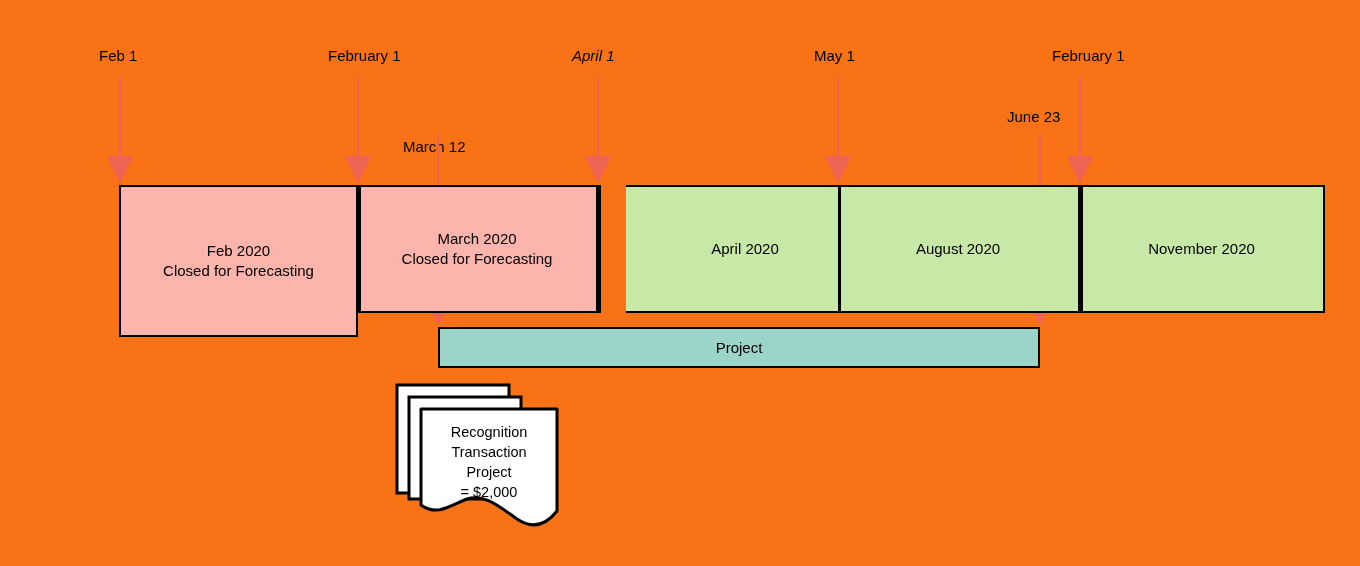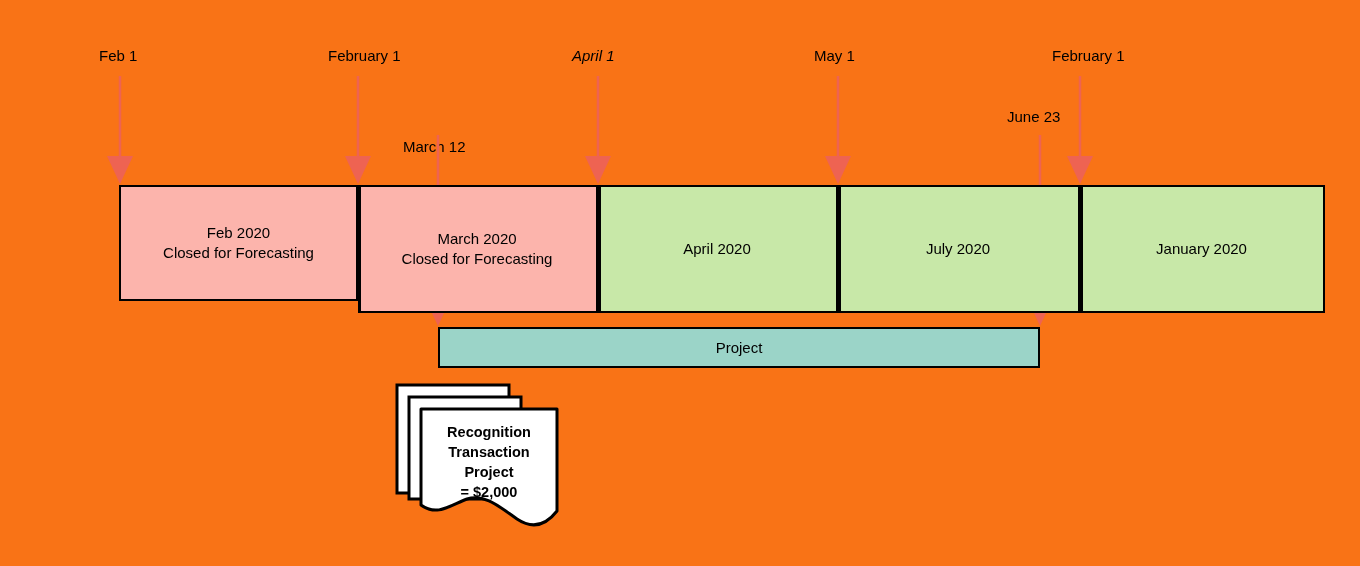--- a/index.html
+++ b/index.html
@@ -65,21 +65,20 @@
   #project-bar .bar-label {
     font-size: 15px;
     color: #000000;
   }
   #doc-stack {
     position: absolute;
     left: 393px;
     top: 381px;
     width: 175px;
     height: 152px;
-    font-weight: bold;
   }
   #doc-stack svg {
     display: block;
     overflow: visible;
   }
   .doc-text {
     font-family: "Liberation Sans", sans-serif;
     font-size: 14.5px;
     fill: #000000;
     text-anchor: middle;
@@ -122,36 +121,36 @@
         <polygon points="2,163 28,163 15,191" fill="#EE6352"></polygon>
       </svg>
       <div class="date-label" style="left: 1052px; top: 48px;">February 1</div>
       <svg class="arrow-svg" width="30" height="108" viewBox="0 0 30 108" style="left: 1065px; top: 76px;">
         <line x1="15" y1="0" x2="15" y2="80" stroke="#EE6352" stroke-width="2.5"></line>
         <polygon points="2,80 28,80 15,108" fill="#EE6352"></polygon>
       </svg>
     </div>
 
   <div id="timeline-layer">
-      <div class="month-seg" style="left: 119px; width: 239px; top: 185px; height: 116px; background: rgb(252, 180, 172);">
+      <div class="month-seg" style="left: 119px; width: 239px; top: 185px; height: 152px; background: rgb(252, 180, 172);">
         <span class="month-label">Feb 2020
 Closed for Forecasting</span>
       </div>
       <div class="month-seg" style="left: 358px; width: 240px; top: 185px; height: 128px; background: rgb(252, 180, 172); border-left-width: 0px;">
         <span class="month-label">March 2020
 Closed for Forecasting</span>
       </div>
-      <div class="month-seg" style="left: 598px; width: 240px; top: 185px; height: 128px; background: rgb(200, 232, 168); border-left-width: 0px;">
+      <div class="month-seg" style="left: 626px; width: 240px; top: 185px; height: 128px; background: rgb(200, 232, 168); border-left-width: 0px;">
         <span class="month-label">April 2020</span>
       </div>
       <div class="month-seg" style="left: 838px; width: 242px; top: 185px; height: 128px; background: rgb(200, 232, 168); border-left-width: 0px;">
-        <span class="month-label">July 2020</span>
+        <span class="month-label">August 2020</span>
       </div>
       <div class="month-seg" style="left: 1080px; width: 245px; top: 185px; height: 128px; background: rgb(200, 232, 168); border-left-width: 0px;">
-        <span class="month-label">January 2020</span>
+        <span class="month-label">November 2020</span>
       </div>
       <div style="position: absolute; left: 358px; top: 185px; width: 2.5px; height: 128px; background: rgb(0, 0, 0);"></div>
       <div style="position: absolute; left: 598px; top: 185px; width: 2.5px; height: 128px; background: rgb(0, 0, 0);"></div>
       <div style="position: absolute; left: 838px; top: 185px; width: 2.5px; height: 128px; background: rgb(0, 0, 0);"></div>
       <div style="position: absolute; left: 1080px; top: 185px; width: 2.5px; height: 128px; background: rgb(0, 0, 0);"></div>
     </div>
 
   <div id="project-bar" style="background: rgb(155, 212, 200);">
     <span class="bar-label">Project</span>
   </div>

